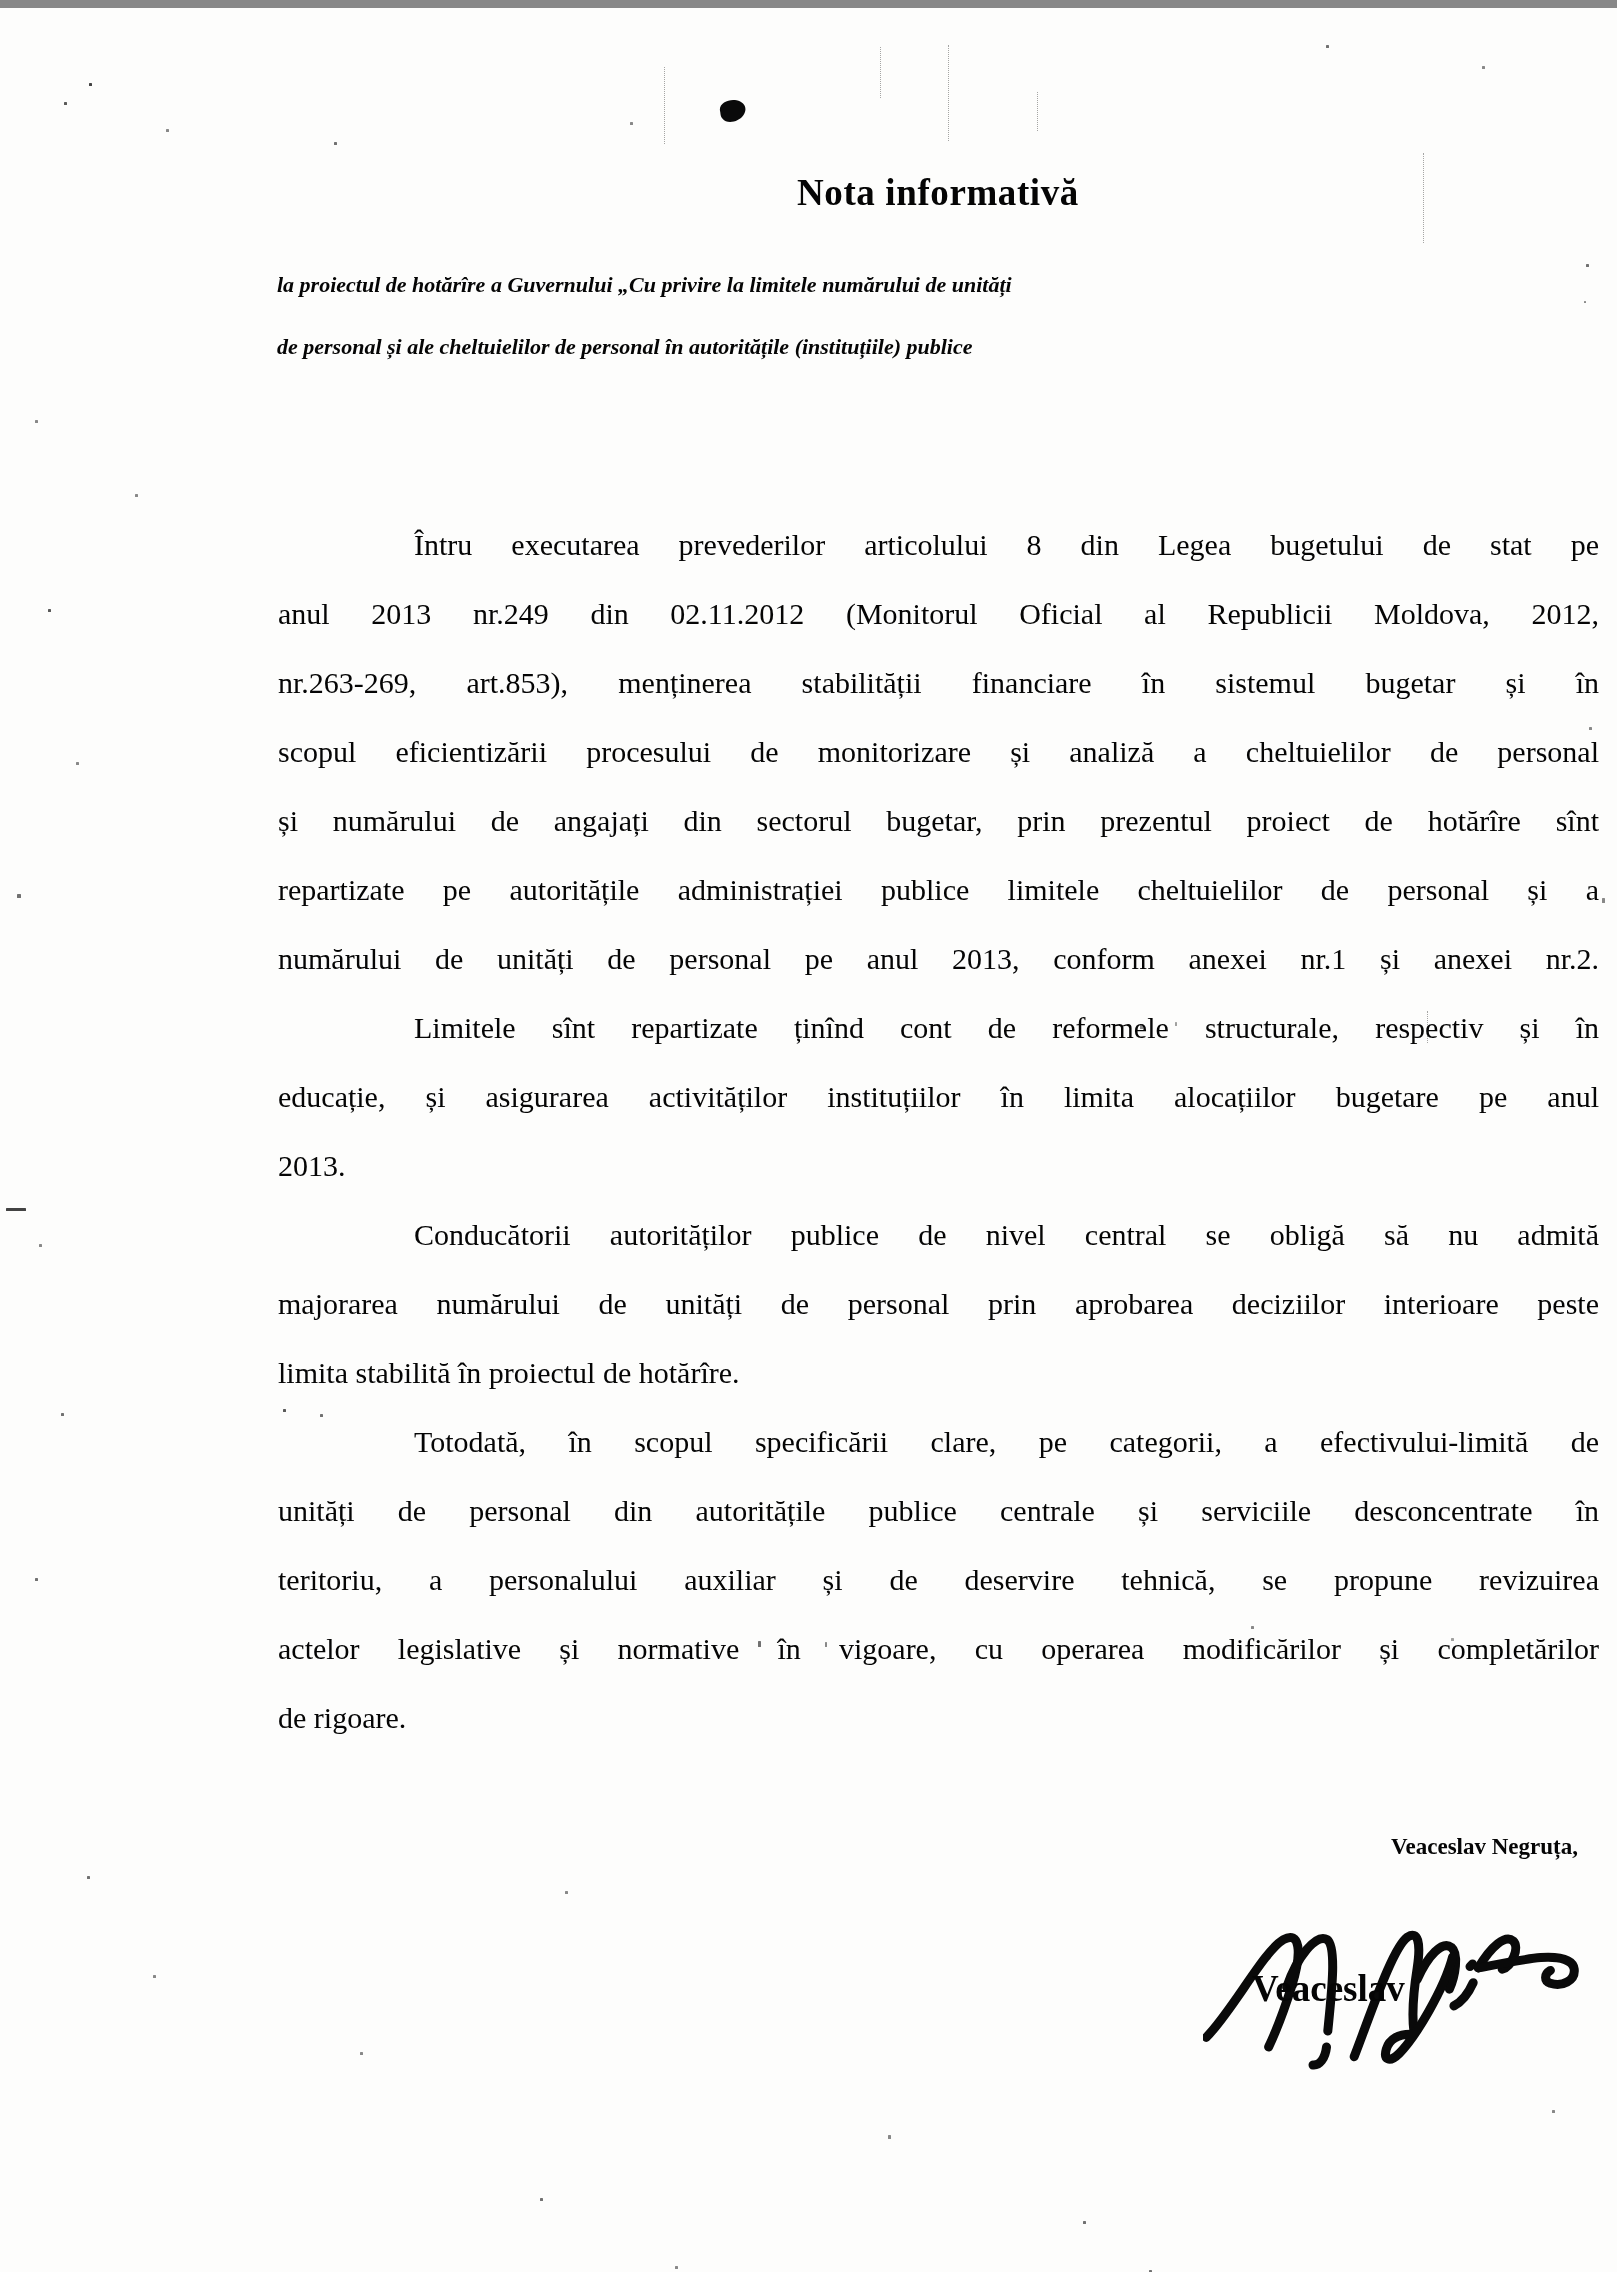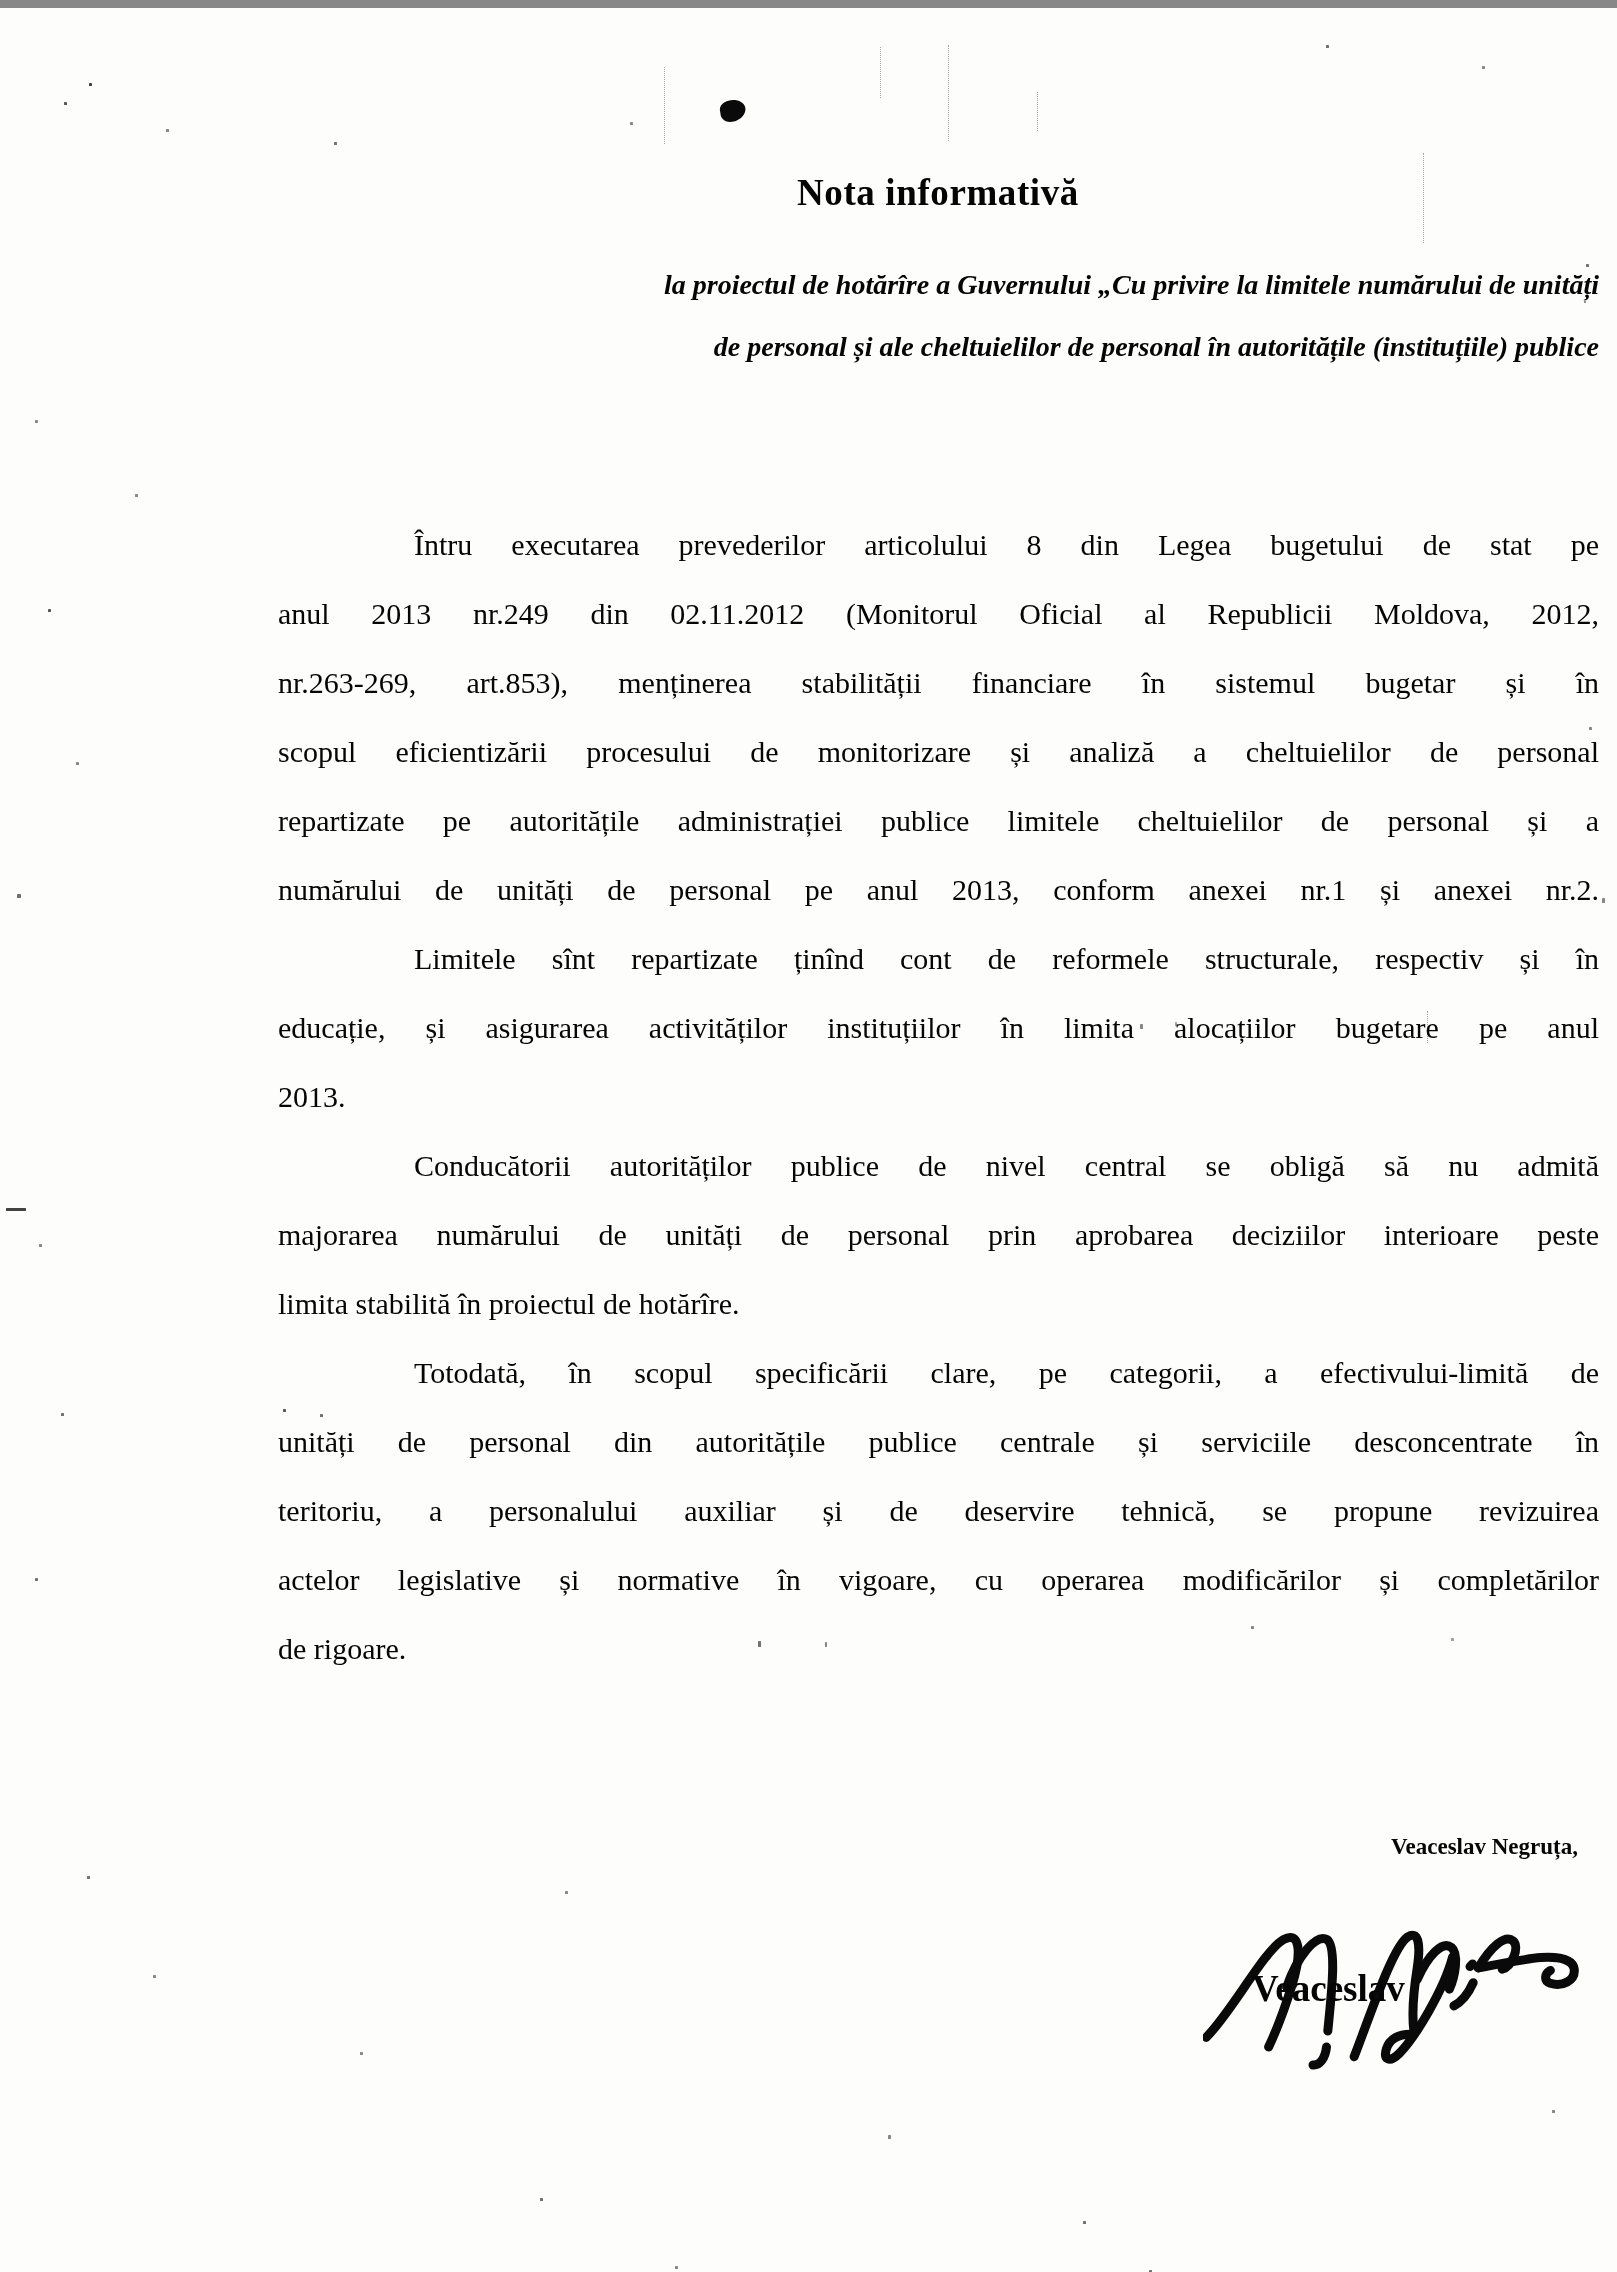--- a/index.html
+++ b/index.html
@@ -19,24 +19,24 @@
     margin: 0;
     text-align: center;
     font-size: 37px;
     font-weight: bold;
     line-height: 45px;
     letter-spacing: 0.6px;
   }
   .subtitle {
     position: absolute;
     top: 246px; left: 277px; width: 1322px;
-    text-align: right;
+    text-align: left;
     font-weight: bold;
     font-style: italic;
-    font-size: 28px;
+    font-size: 22px;
     line-height: 62px;
   }
   .subtitle-line { white-space: nowrap; }
   .body-text {
     position: absolute;
     top: 502px; left: 278px; width: 1321px;
     font-size: 30px;
   }
   .body-line {
     height: 69px;
@@ -85,20 +85,21 @@
   <div class="subtitle">
     <div class="subtitle-line">la proiectul de hotărîre a Guvernului „Cu privire la limitele numărului de unități</div>
     <div class="subtitle-line">de personal și ale cheltuielilor de personal în autoritățile (instituțiile) publice</div>
   </div>
 
   <div class="body-text">
       <div class="body-line indent">Întru executarea prevederilor articolului 8 din Legea bugetului de stat pe</div>
       <div class="body-line">anul 2013 nr.249 din 02.11.2012 (Monitorul Oficial al Republicii Moldova, 2012,</div>
       <div class="body-line">nr.263-269, art.853), menținerea stabilității financiare în sistemul bugetar și în</div>
       <div class="body-line">scopul eficientizării procesului de monitorizare și analiză a cheltuielilor de personal</div>
+      <div class="body-line">și numărului de angajați din sectorul bugetar, prin prezentul proiect de hotărîre sînt</div>
       <div class="body-line">repartizate pe autoritățile administrației publice limitele cheltuielilor de personal și a</div>
       <div class="body-line">numărului de unități de personal pe anul 2013, conform anexei nr.1 și anexei nr.2.</div>
       <div class="body-line indent">Limitele sînt repartizate ținînd cont de reformele structurale, respectiv și în</div>
       <div class="body-line">educație, și asigurarea activităților instituțiilor în limita alocațiilor bugetare pe anul</div>
       <div class="body-line last">2013.</div>
       <div class="body-line indent">Conducătorii autorităților publice de nivel central se obligă să nu admită</div>
       <div class="body-line">majorarea numărului de unități de personal prin aprobarea deciziilor interioare peste</div>
       <div class="body-line last">limita stabilită în proiectul de hotărîre.</div>
       <div class="body-line indent">Totodată, în scopul specificării clare, pe categorii, a efectivului-limită de</div>
       <div class="body-line">unități de personal din autoritățile publice centrale și serviciile desconcentrate în</div>

